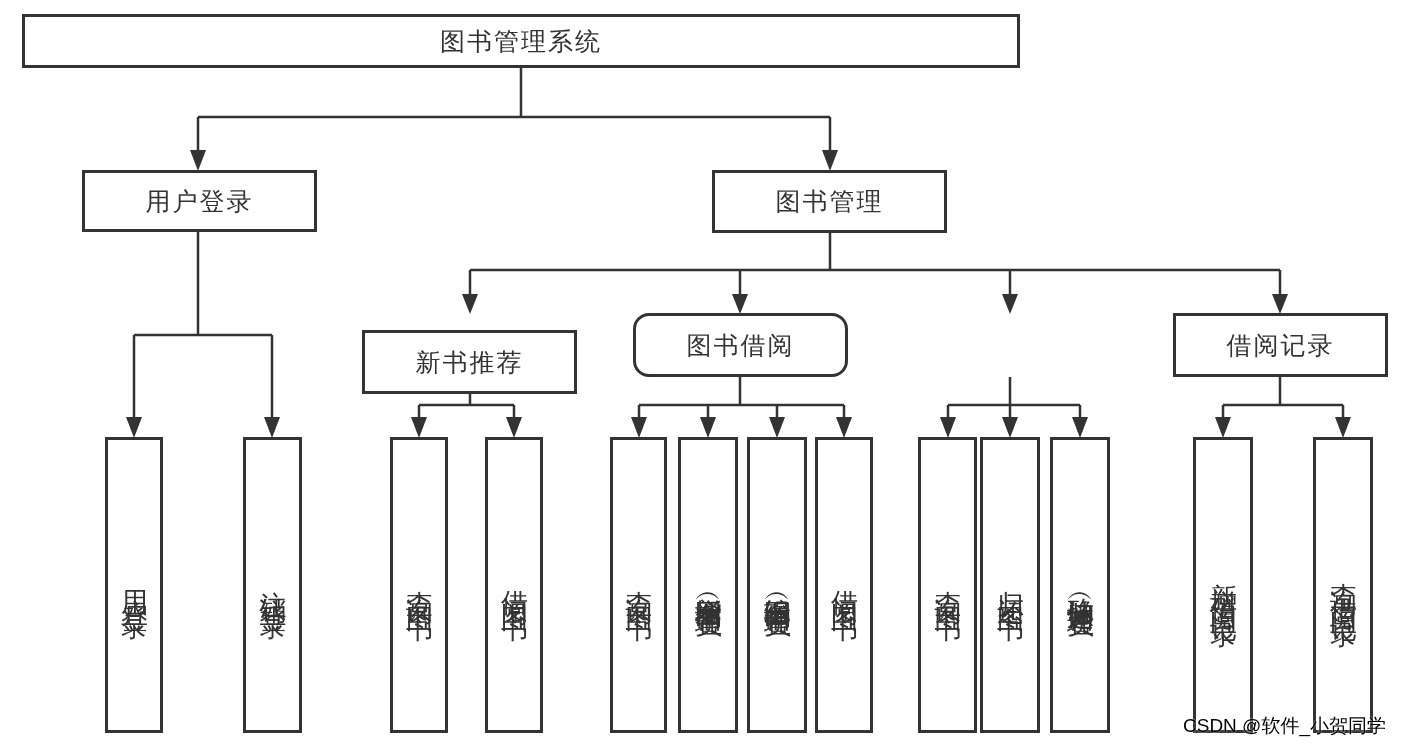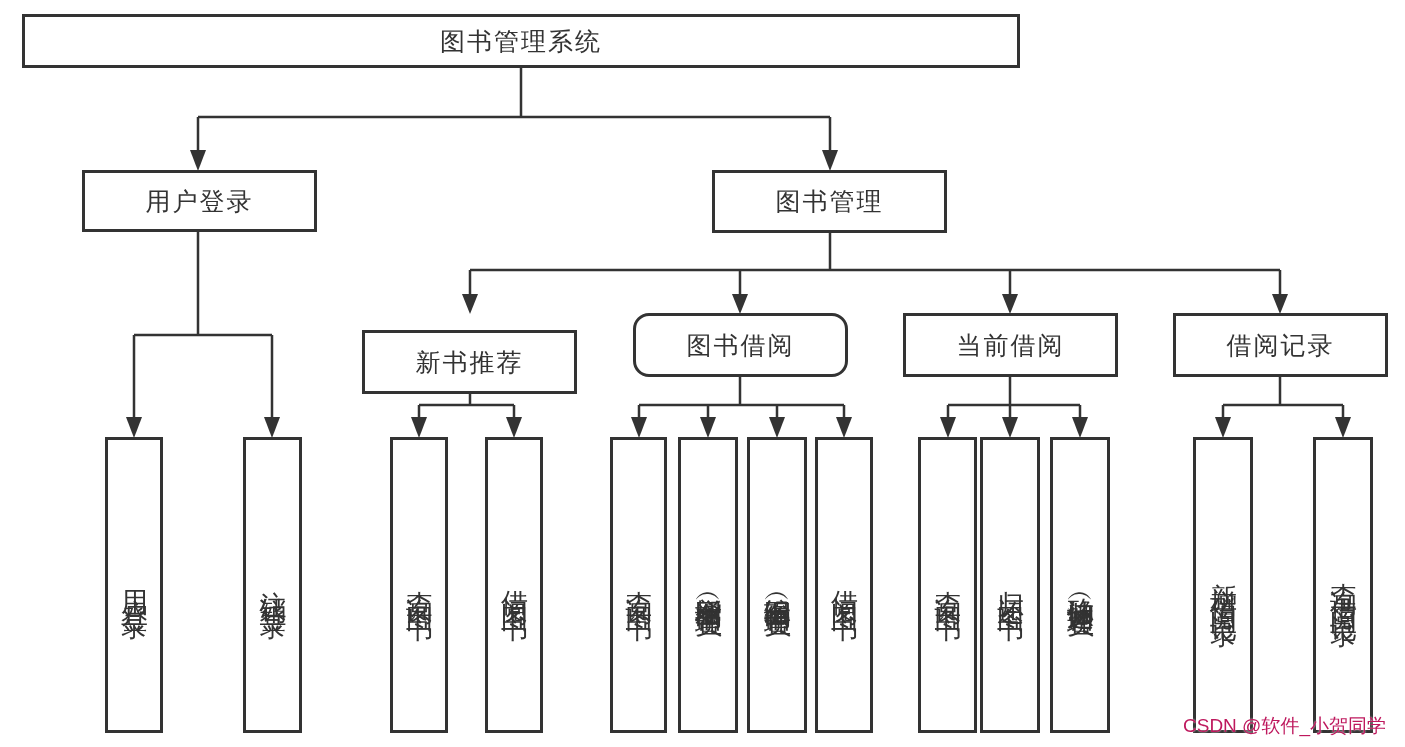--- a/index.html
+++ b/index.html
@@ -60,21 +60,21 @@
     white-space: nowrap;
   }
   .leaf .vlabel.long {
     letter-spacing: 2px;
   }
   .watermark {
     position: absolute;
     left: 1183px;
     top: 713px;
     font-size: 19px;
-    color: #be185d;
+    color: #000000;
     text-shadow: 0 0 2px #ffffff;
     white-space: nowrap;
     z-index: 5;
   }
 </style>
 </head>
 <body>
 
 <div class="canvas">
 
@@ -135,23 +135,20 @@
   <div class="node" style="left:712px; top:170px; width:235px; height:63px;text-align:center;">
     <span class="hlabel">图书管理</span>
   </div>
 
   <div class="node" style="left:362px; top:313px; width:215px; height:64px;margin-top:17px;">
     <span class="hlabel">新书推荐</span>
   </div>
   <div class="node" style="left:633px; top:313px; width:215px; height:64px;border-radius:16px;">
     <span class="hlabel">图书借阅</span>
   </div>
-  <div class="node" style="left:903px; top:313px; width:215px; height:64px;">
-    <span class="hlabel">当前借阅</span>
-  </div>
   <div class="node" style="left:1173px; top:313px; width:215px; height:64px;">
     <span class="hlabel">借阅记录</span>
   </div>
 
   <div class="leaf" style="left:105px; width:58px;">
     <span class="vlabel">用户登录</span>
   </div>
   <div class="leaf" style="left:243px; width:59px;">
     <span class="vlabel">注销登录</span>
   </div>

